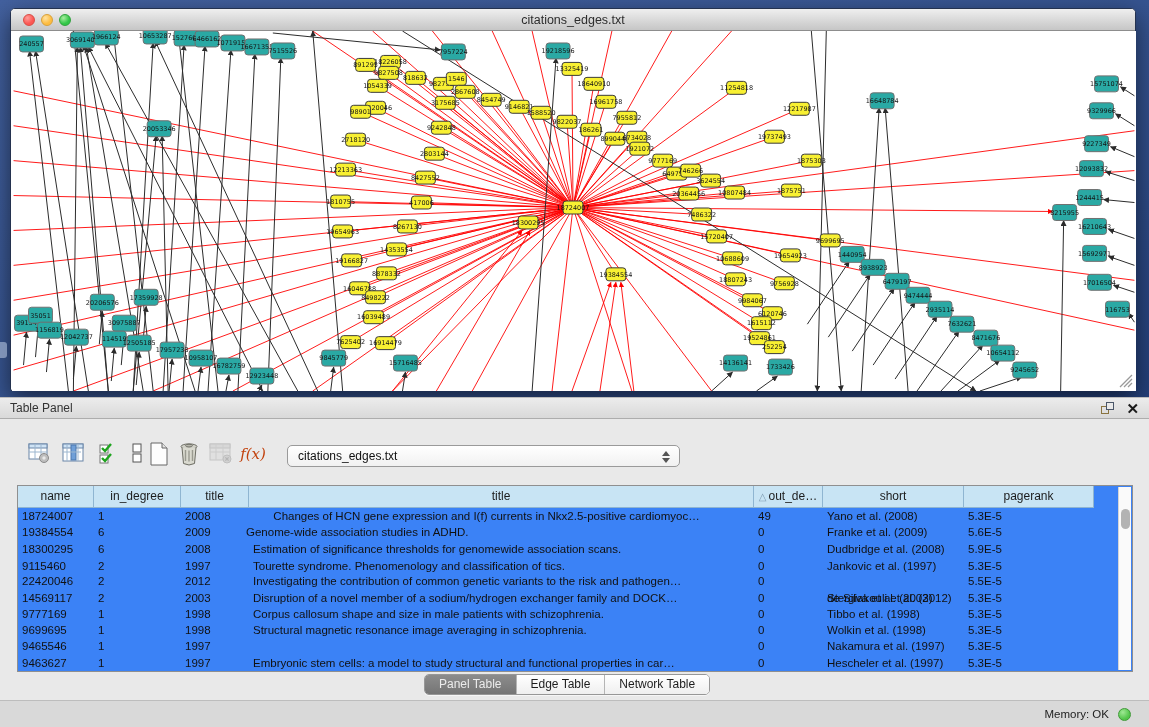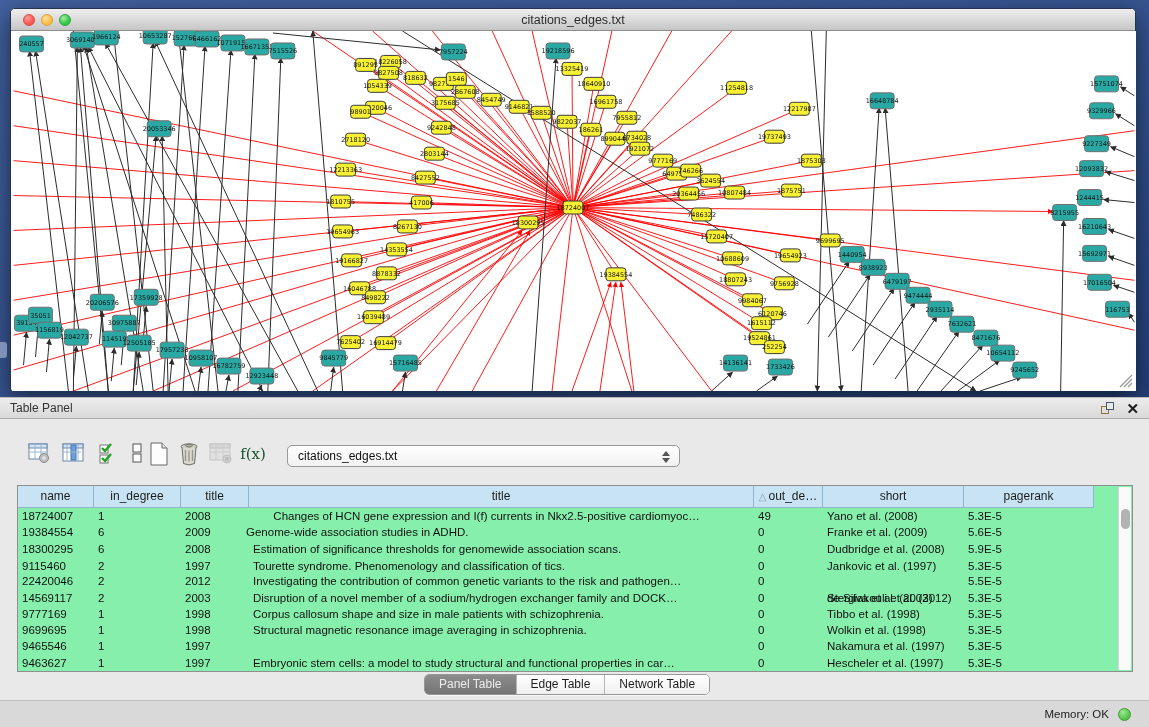--- a/index.html
+++ b/index.html
@@ -39,21 +39,21 @@
 
   .toolbar{position:absolute;left:0;top:40px;width:100%;height:40px;}
   .tb-btn{position:absolute;top:4px;width:26px;height:28px;text-align:center;}
   .combo{position:absolute;left:287px;top:8px;width:393px;height:22px;background:linear-gradient(#ffffff,#f1f1f1);
     border:1px solid #9a9a9a;border-radius:5px;font-size:12px;color:#111;line-height:20px;padding-left:10px;}
   .combo .stepper{position:absolute;right:8px;top:3px;width:9px;height:16px;}
   .combo .stepper i{display:block;width:0;height:0;border-left:4px solid transparent;border-right:4px solid transparent;margin:2px 0;}
   .combo .stepper .up{border-bottom:5px solid #555;}
   .combo .stepper .dn{border-top:5px solid #555;}
 
-  .tbl{position:absolute;left:17px;top:88px;width:1116px;height:187px;background:#86efac;border:1px solid #8f8f8f;}
+  .tbl{position:absolute;left:17px;top:88px;width:1116px;height:187px;background:#3b82f6;border:1px solid #8f8f8f;}
   .tbl-head{position:absolute;left:0;top:0;height:22px;width:100%;}
   .th{position:absolute;top:0;height:22px;background:var(--c-header_blue,#C8E4F4);
     border-right:1px solid #8fb5d1;border-bottom:1px solid #8fb5d1;
     font-size:12px;color:#1c1c1c;text-align:center;line-height:21px;overflow:hidden;white-space:nowrap;}
   .th .sort{color:#7f9db3;font-size:10px;margin-right:2px;}
   .tr{position:absolute;left:0;width:1095px;height:16.3px;line-height:16.3px;font-size:11.5px;color:#111;white-space:nowrap;}
   .td{position:absolute;top:0;height:16.3px;overflow:hidden;padding-left:4px;}
   .vscroll{position:absolute;right:1px;top:1px;width:13px;height:183px;background:#fafafa;border-left:1px solid #d5d5d5;}
   .vthumb{position:absolute;left:2px;top:22px;width:9px;height:20px;border-radius:5px;background:#b3b3b3;}
 
@@ -789,21 +789,21 @@
     </span>
     <span class="tb-btn" style="left:208px">
       <svg width="26" height="24" opacity="0.45">
           <rect x="2" y="3" width="20" height="16" fill="#d7d7d7" stroke="#9a9a9a"></rect>
           <rect x="2" y="3" width="20" height="4" fill="#c3c3c3" stroke="#9a9a9a"></rect>
           <path d="M2,11 h20 M8,3 v16 M15,3 v16" stroke="#ababab"></path>
           <circle cx="19" cy="18" r="4" fill="#b5b5b5" stroke="#8d8d8d"></circle>
           <path d="M17.4,16.4 l3.2,3.2 M20.6,16.4 l-3.2,3.2" stroke="#777" stroke-width="1.2"></path>
         </svg>
     </span>
-    <span class="tb-btn" style="left:240px;font-family:'DejaVu Serif',serif;font-size:15px;line-height:26px;color:#14532d">f(x)</span>
+    <span class="tb-btn" style="left:240px;font-family:'DejaVu Serif',serif;font-style:italic;font-size:15px;line-height:26px;color:#c2410c">f(x)</span>
     <div class="combo">
       <span>citations_edges.txt</span>
       <span class="stepper">
           <i class="up"></i>
           <i class="dn"></i>
         </span>
     </div>
   </div>
 
   <div class="tbl">

